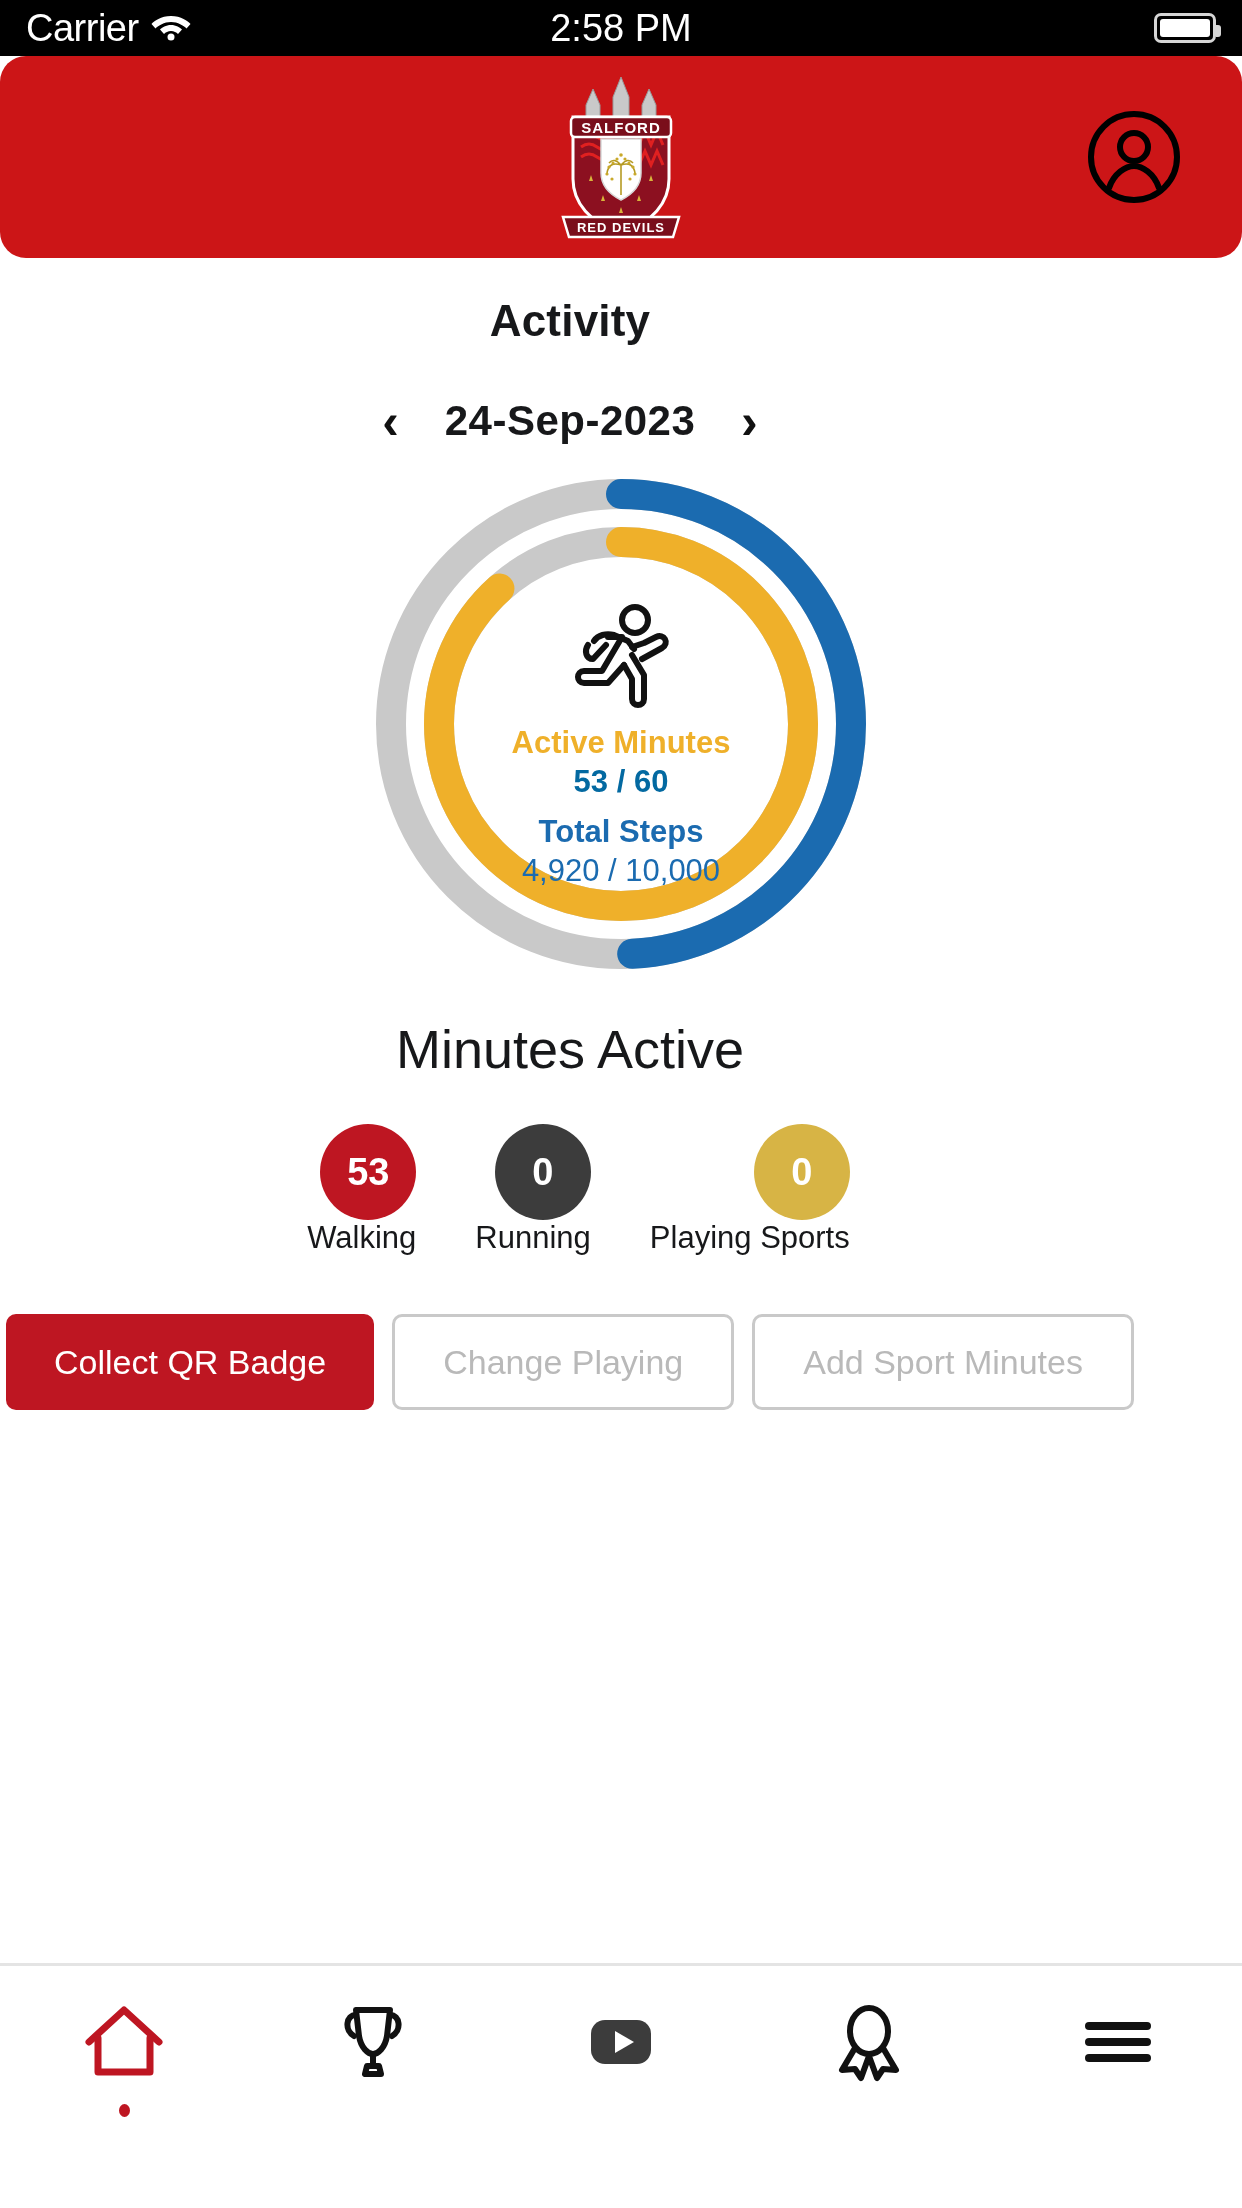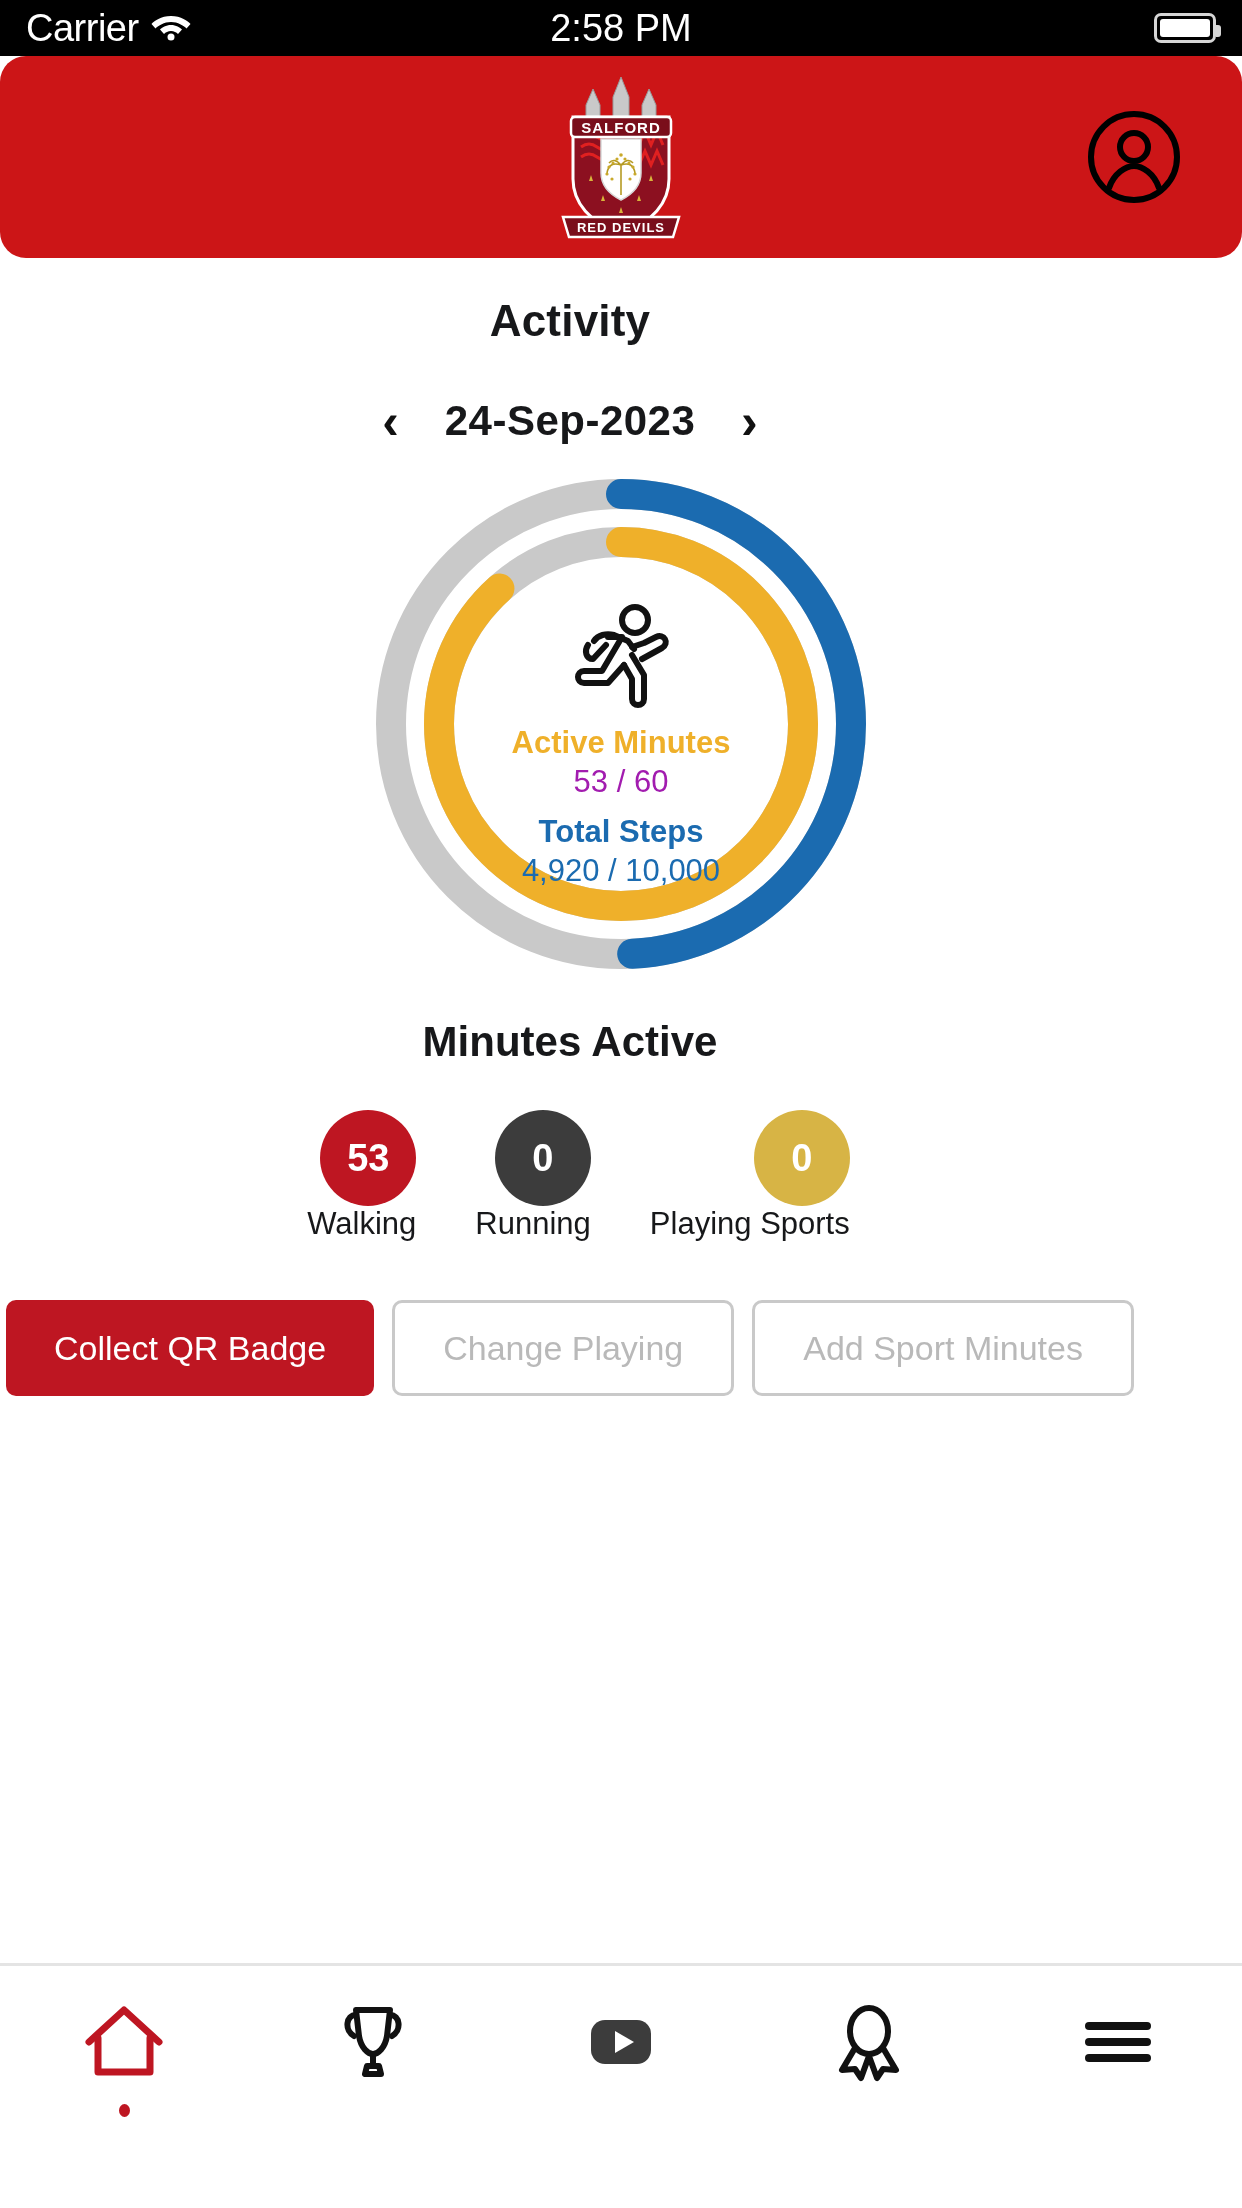--- a/index.html
+++ b/index.html
@@ -62,27 +62,27 @@
   
   .rings-wrap { position:relative; width:1242px; height:560px; margin-top:18px; }
   .rings { position:absolute; left:50%; top:0; transform:translateX(-50%); width:520px; height:520px; }
   .ring-center {
     position:absolute; left:50%; top:50%; transform:translate(-50%,-50%);
     width:330px; height:330px; display:flex; flex-direction:column;
     align-items:center; justify-content:center; text-align:center;
   }
   .runner { width:118px; height:118px; margin-bottom:8px; }
   .mt-label { font-size:31px; font-weight:700; color:#EFB02A; line-height:1.28; }
-  .mt-value { font-size:31px; font-weight:400; color:#a21caf; line-height:1.3; }
+  .mt-value { font-size:31px; font-weight:700; color:#0369a1; line-height:1.3; }
   .st-label { font-size:31px; font-weight:700; color:#1B6BB0; line-height:1.28; margin-top:9px; }
   .st-value { font-size:31px; font-weight:400; color:#1B6BB0; line-height:1.3; }
 
   
   .section-title {
-    text-align:center; font-size:42px; font-weight:700; color:#17181A;
+    text-align:center; font-size:54px; font-weight:400; color:#17181A;
     margin-top:-6px;
   }
   .stats-row {
     display:flex; align-items:center; justify-content:center;
     margin-top:44px; gap:0;
   }
   .stat { display:flex; align-items:flex-end;flex-direction:column; }
   .stat + .stat { margin-left:42px; }
   .bubble {
     width:96px; height:96px; border-radius:50%;

